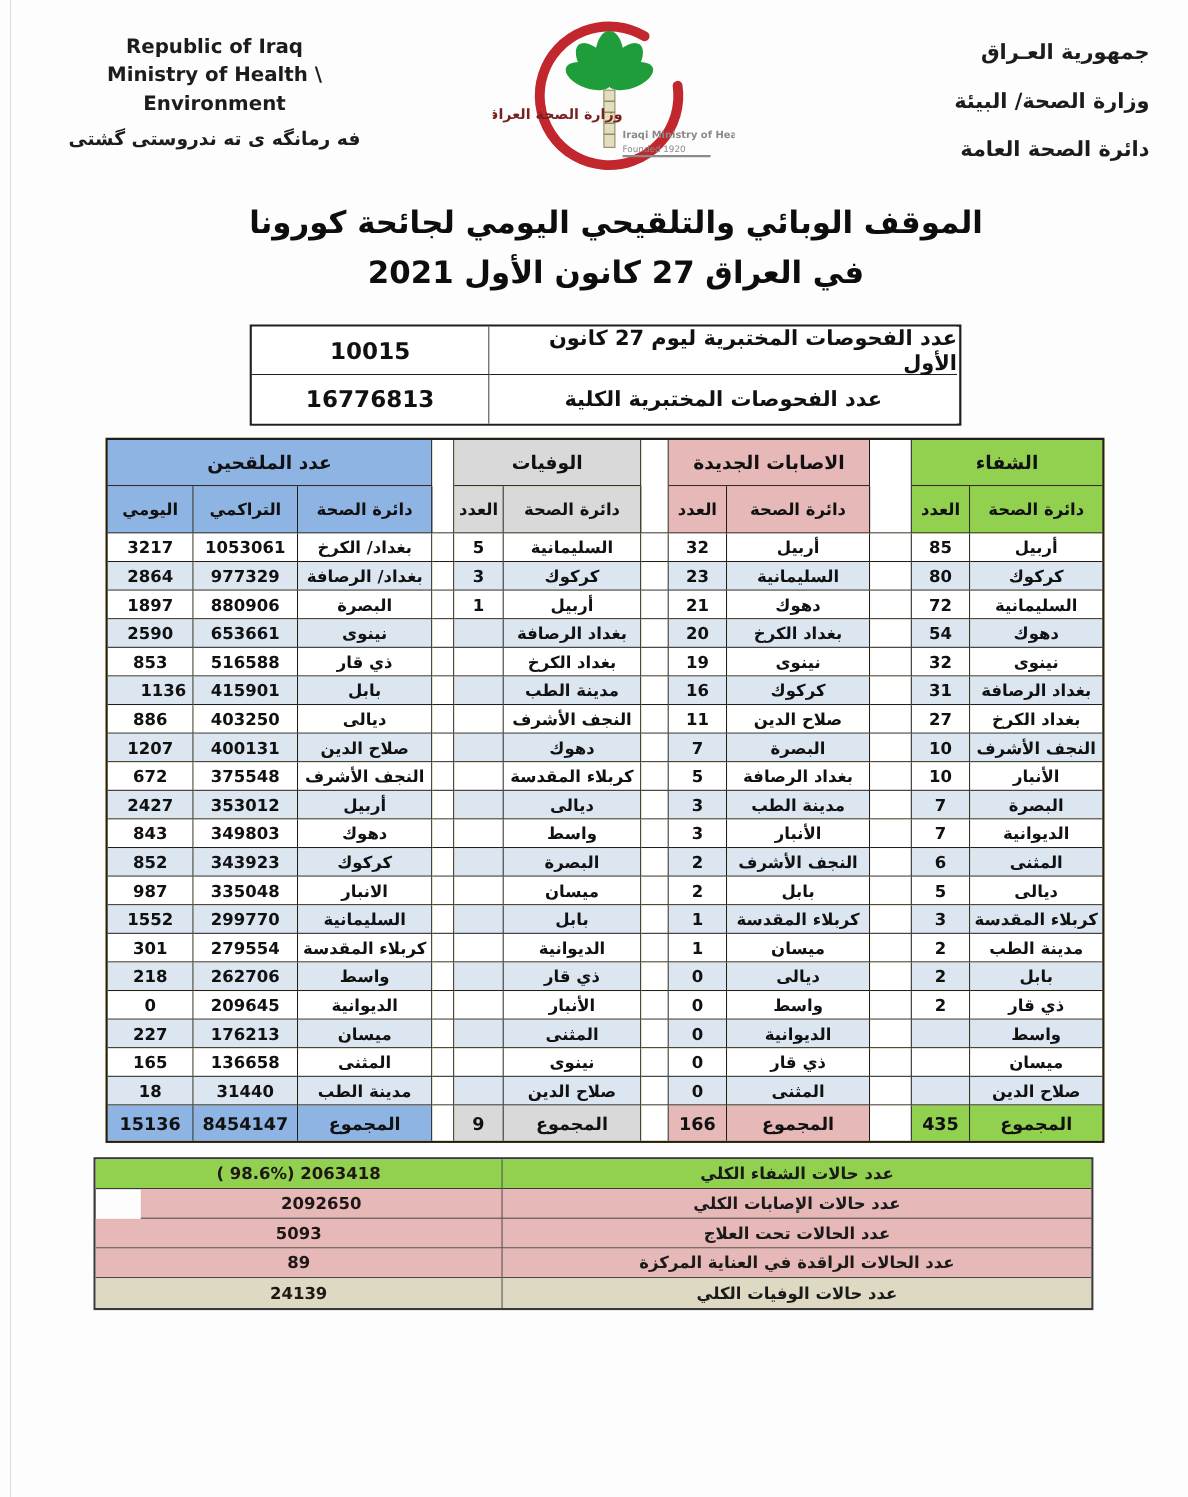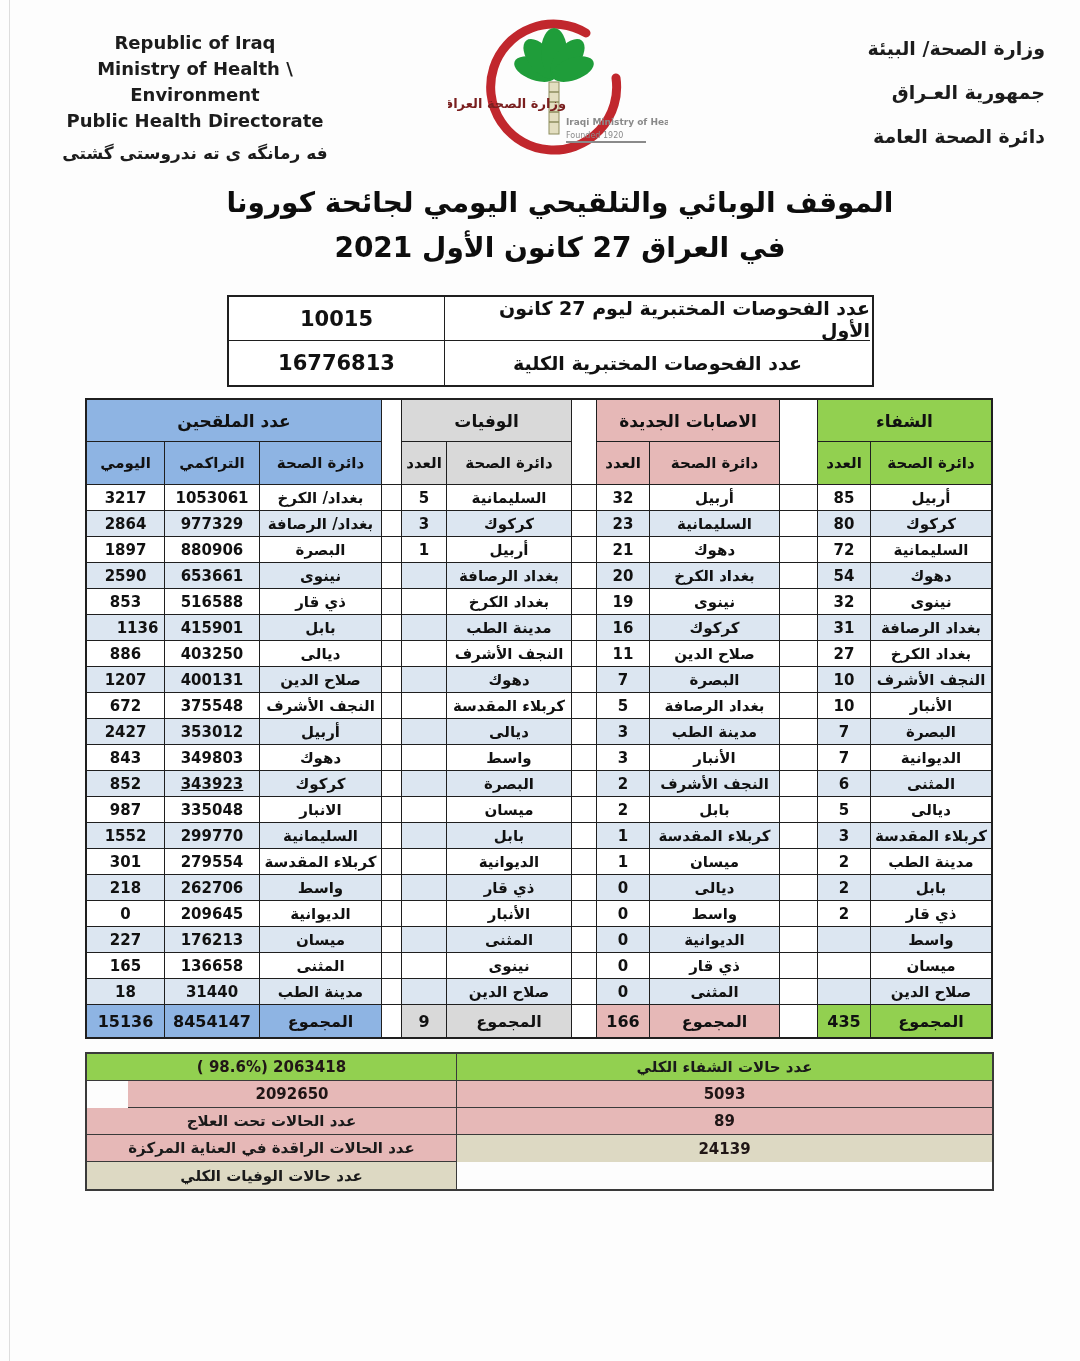--- a/index.html
+++ b/index.html
@@ -21,21 +21,21 @@
   
   .tests{position:absolute;left:227px;top:295px;width:643px;border:2px solid #1f1f1f;
     display:grid;grid-template-columns:216px 425px;grid-auto-rows:44px;}
   .tests .tc{border-right:1px solid #1f1f1f;border-bottom:1px solid #1f1f1f;
     display:flex;align-items:center;justify-content:center;font-weight:bold;background:#fff;}
   .tests .tc:nth-child(2n){border-right:none;}
   .tests .tc:nth-last-child(-n+2){border-bottom:none;}
   .tests .val{font-size:21px;direction:ltr;}
   .tests .lbl{font-size:19px;direction:rtl;}
   
-  .main{position:absolute;left:85px;top:398px;width:904px;border:2px solid #1f1f1f;background:#eab308;
+  .main{position:absolute;left:96px;top:398px;width:904px;border:2px solid #1f1f1f;background:#eab308;
     display:grid;grid-template-columns:78px 95px 122px 20px 45px 125px 25px 53px 130px 38px 53px 120px;
     grid-template-rows:42px 43px repeat(20,26px) 32px;}
   .main .c{border-right:1px solid #1f1f1f;border-bottom:1px solid #1f1f1f;
     display:flex;align-items:center;justify-content:center;font-weight:bold;
     font-size:15px;background:#fff;overflow:hidden;white-space:nowrap;}
   .main .no-br{border-right:none;}
   .main .no-bb{border-bottom:none;}
   .main .hdr{font-size:17px;direction:rtl;}
   .main .colhdr{font-size:15px;direction:rtl;}
   .main .name{direction:rtl;}
@@ -54,21 +54,20 @@
   .summary .s-lbl{direction:rtl;color:#1a1a1a;}
 </style>
 </head>
 <body>
 
 <div class="edge-line"></div>
 
 <div class="hdr-en">
   <div>Republic of Iraq</div>
   <div>Ministry of Health \ Environment</div>
-  <div>Public Health Directorate</div>
   <div class="ku">فه رمانگه ی ته ندروستی گشتی</div>
 </div>
 
 <div class="logo-wrap">
   <svg width="220" height="168" viewBox="0 0 220 168">
 
     <path d="M 168 72 A 63 63 0 1 1 138 27" fill="none" stroke="#c1272d" stroke-width="9" stroke-linecap="round"></path>
 
     <g>
       <g transform="rotate(-70 106 70)">
@@ -92,22 +91,22 @@
     </g>
 
     <text x="118" y="102" font-size="13" font-weight="bold" fill="#7a1f1f" direction="rtl" font-family="DejaVu Sans, sans-serif">وزارة الصحة العراقية</text>
     <text x="118" y="119" font-size="9" font-weight="bold" fill="#8a8a8a" font-family="DejaVu Sans, sans-serif">Iraqi Ministry of Health</text>
     <text x="118" y="132" font-size="8" fill="#8a8a8a" font-family="DejaVu Sans, sans-serif">Founded 1920</text>
     <path d="M118 136 h80" stroke="#8a8a8a" stroke-width="2"></path>
   </svg>
 </div>
 
 <div class="hdr-ar">
+  <div>جمهورية العـراق</div>
   <div>وزارة الصحة/ البيئة</div>
-  <div>جمهورية العـراق</div>
   <div>دائرة الصحة العامة</div>
 </div>
 
 <div class="title">
   <div>الموقف الوبائي والتلقيحي اليومي لجائحة كورونا</div>
   <div>في العراق  27 كانون الأول 2021</div>
 </div>
 
 <div class="tests" id="tests-table">
     <div class="tc val">10015</div>
@@ -259,21 +258,21 @@
     <div class="c gapcell" style="grid-area: 13 / 4;"></div>
     <div class="c num" style="grid-area: 13 / 5;"></div>
     <div class="c name" style="grid-area: 13 / 6;">واسط</div>
     <div class="c gapcell" style="grid-area: 13 / 7;"></div>
     <div class="c num" style="grid-area: 13 / 8;">3</div>
     <div class="c name" style="grid-area: 13 / 9;">الأنبار</div>
     <div class="c gapcell" style="grid-area: 13 / 10;"></div>
     <div class="c num" style="grid-area: 13 / 11;">7</div>
     <div class="c name no-br" style="grid-area: 13 / 12;">الديوانية</div>
     <div class="c num alt" style="grid-area: 14 / 1;">852</div>
-    <div class="c num alt" style="grid-area: 14 / 2; text-decoration: underline;">343923</div>
+    <div class="c num alt" style="grid-area: 14 / 2;">343923</div>
     <div class="c name alt" style="grid-area: 14 / 3;">كركوك</div>
     <div class="c gapcell" style="grid-area: 14 / 4;"></div>
     <div class="c num alt" style="grid-area: 14 / 5;"></div>
     <div class="c name alt" style="grid-area: 14 / 6;">البصرة</div>
     <div class="c gapcell" style="grid-area: 14 / 7;"></div>
     <div class="c num alt" style="grid-area: 14 / 8;">2</div>
     <div class="c name alt" style="grid-area: 14 / 9;">النجف الأشرف</div>
     <div class="c gapcell" style="grid-area: 14 / 10;"></div>
     <div class="c num alt" style="grid-area: 14 / 11;">6</div>
     <div class="c name no-br alt" style="grid-area: 14 / 12;">المثنى</div>
@@ -384,19 +383,20 @@
     <div class="c name total no-bb" style="grid-area: 23 / 9; background: rgb(230, 184, 183);">المجموع</div>
     <div class="c gapcell no-bb" style="grid-area: 23 / 10;"></div>
     <div class="c num total no-bb" style="grid-area: 23 / 11; background: rgb(146, 208, 80);">435</div>
     <div class="c name total no-br no-bb" style="grid-area: 23 / 12; background: rgb(146, 208, 80);">المجموع</div>
   </div>
 
 <div class="summary" id="summary-table">
     <div class="sc s-val" style="background: rgb(146, 208, 80);">( 98.6%)  2063418</div>
     <div class="sc s-lbl" style="background: rgb(146, 208, 80);">عدد حالات الشفاء الكلي</div>
     <div class="sc s-val" style="background: rgb(230, 184, 183); margin-left: 41px;">2092650</div>
+    <div class="sc s-lbl" style="background: rgb(230, 184, 183);">عدد حالات الإصابات الكلي</div>
     <div class="sc s-val" style="background: rgb(230, 184, 183);">5093</div>
     <div class="sc s-lbl" style="background: rgb(230, 184, 183);">عدد الحالات تحت العلاج</div>
     <div class="sc s-val" style="background: rgb(230, 184, 183);">89</div>
     <div class="sc s-lbl" style="background: rgb(230, 184, 183);">عدد الحالات الراقدة في العناية المركزة</div>
     <div class="sc s-val" style="background: rgb(221, 217, 195);">24139</div>
     <div class="sc s-lbl" style="background: rgb(221, 217, 195);">عدد حالات الوفيات الكلي</div>
   </div>
 
 </body></html>

